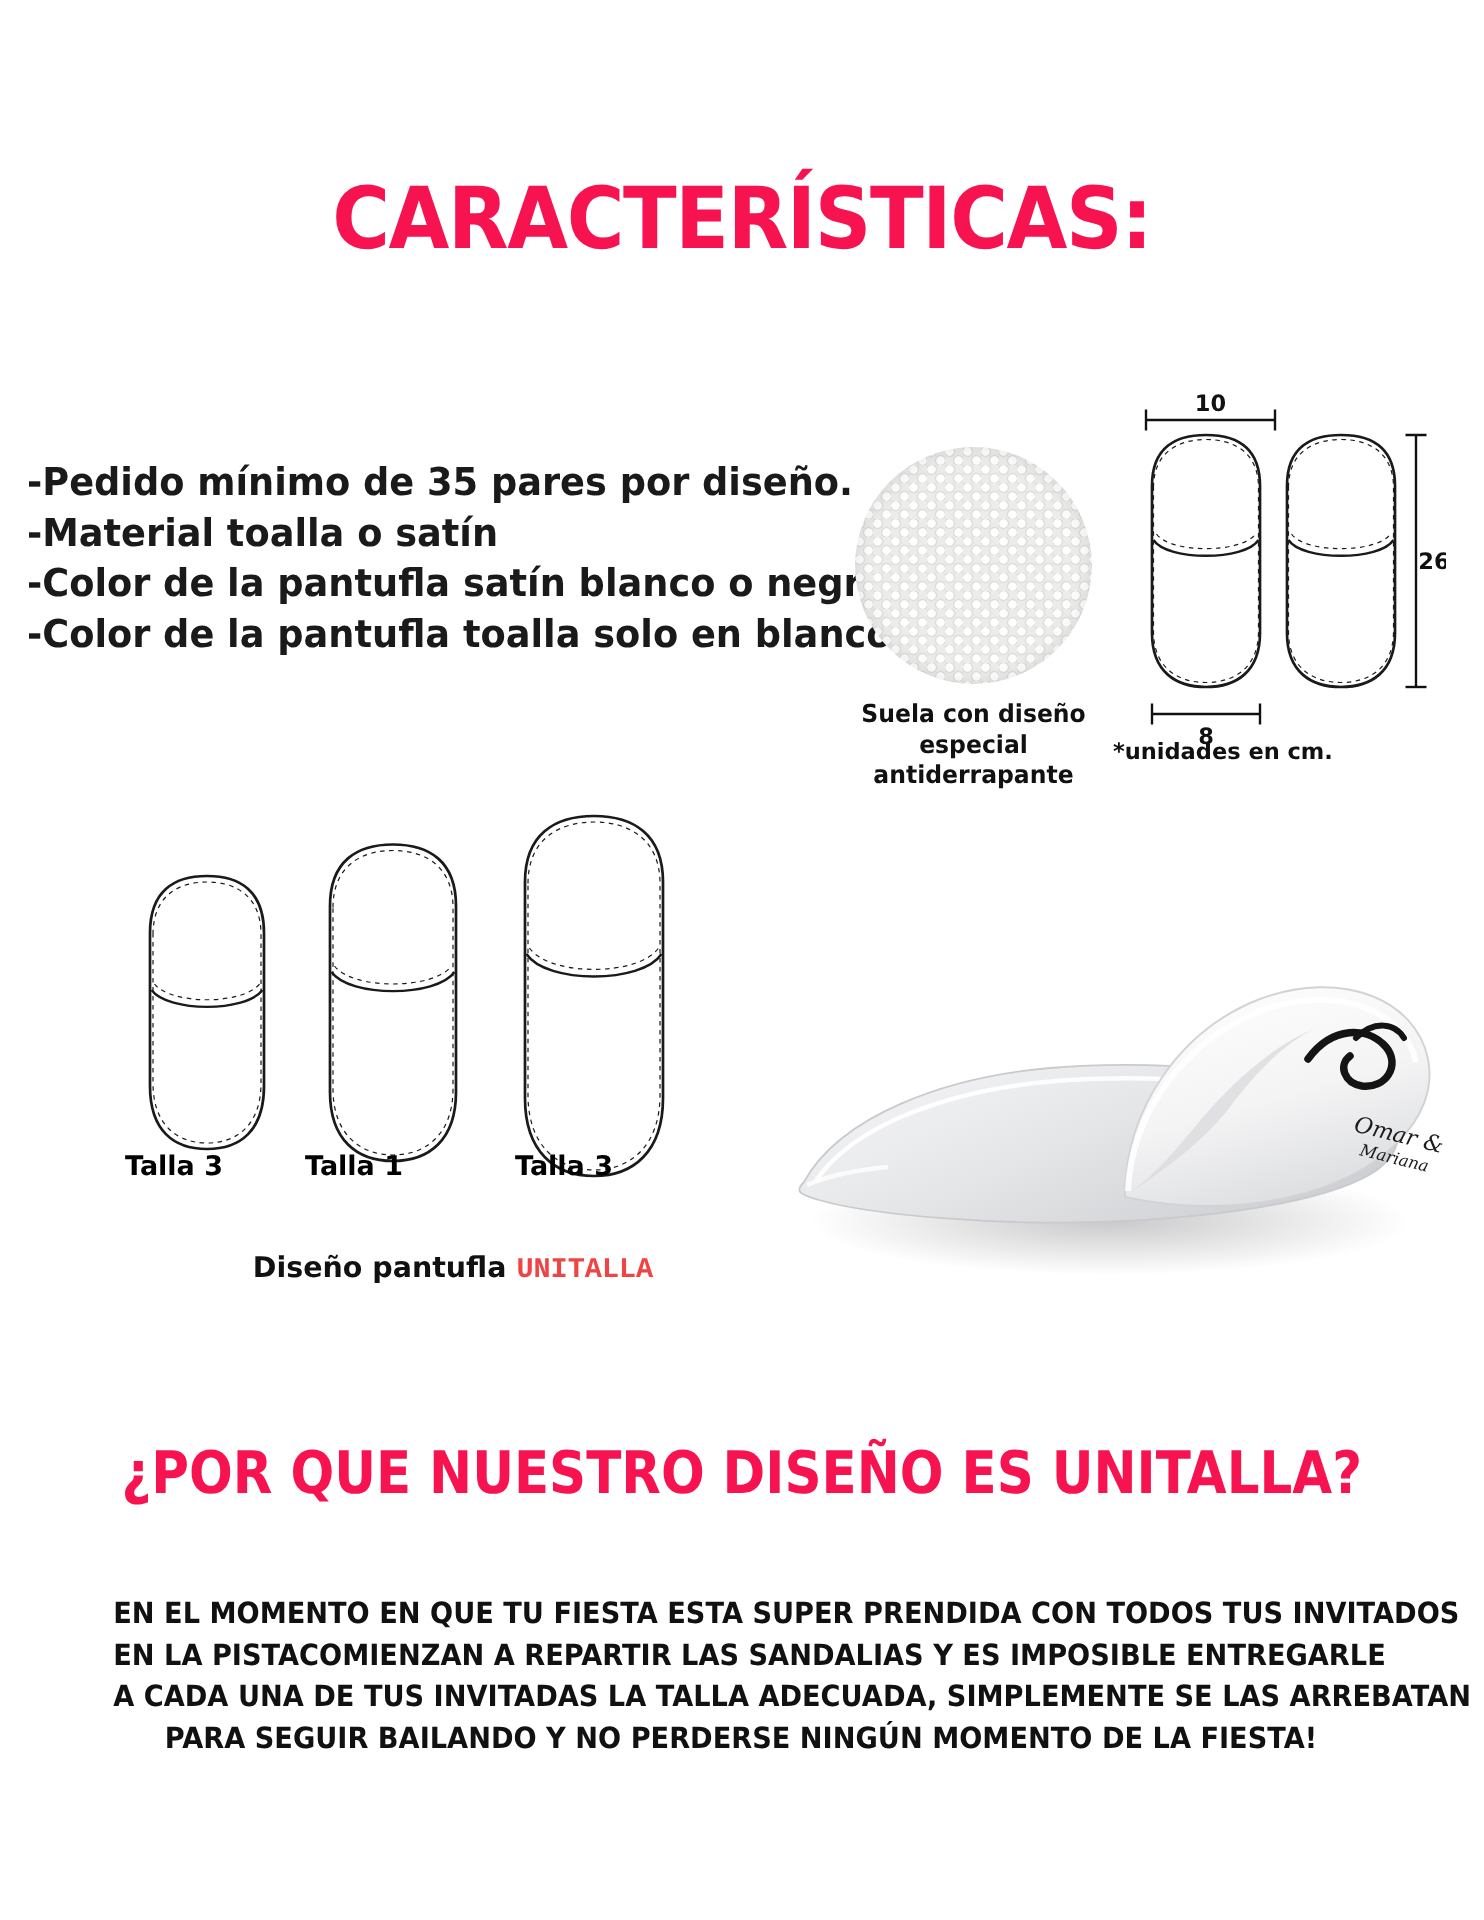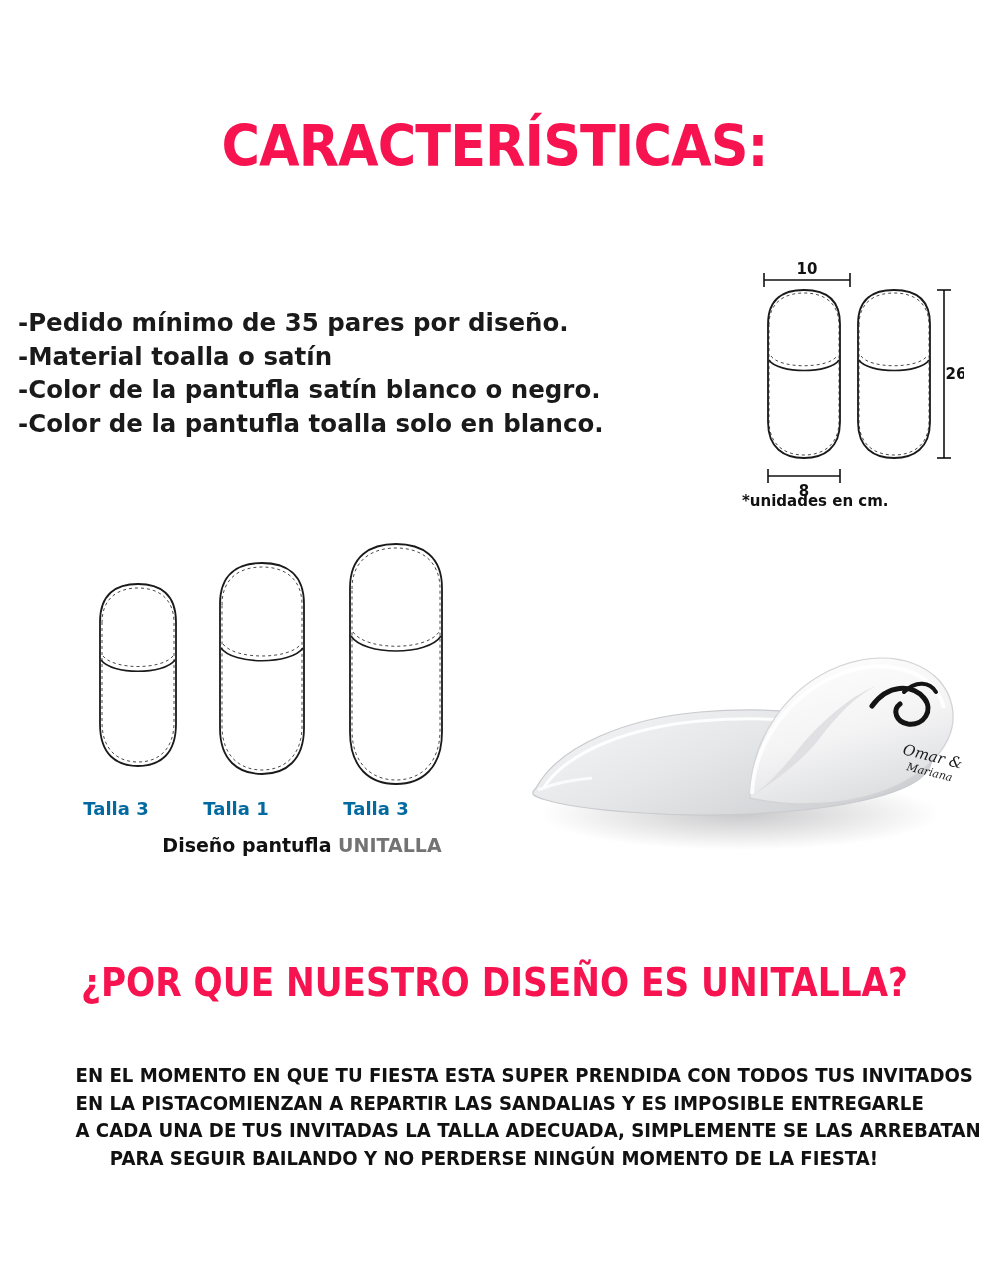--- a/index.html
+++ b/index.html
@@ -108,44 +108,44 @@
   
   .sizes {
     position: absolute;
     top: 492px;
     left: 72px;
     width: 420px;
     height: 300px;
   }
   .size-label {
     position: absolute;
-    top: 758px;
+    top: 727px;
     font-family: "DejaVu Sans", sans-serif;
     font-weight: 700;
     font-size: 18px;
-    color: #0369a1;
+    color: #000000;
     text-align: center;
     width: 120px;
   }
   .size-label.s1 { left: 56px; }
   .size-label.s2 { left: 176px; }
   .size-label.s3 { left: 316px; }
 
   .unitalla-line {
     position: absolute;
     top: 794px;
     left: 112px;
     width: 380px;
     text-align: center;
     font-family: "DejaVu Sans", sans-serif;
     font-weight: 700;
     font-size: 19px;
     color: #111;
   }
-  .unitalla-line .accent { color: #737373; }
+  .unitalla-line .accent { color: #ef4444; font-family: Liberation Mono, monospace; }
 
   
   .photo {
     position: absolute;
     top: 548px;
     left: 500px;
     width: 470px;
     height: 300px;
   }
 
@@ -192,20 +192,27 @@
 
   <div class="main-title">CARACTERÍSTICAS:</div>
 
   <div class="features">
     <div>-Pedido mínimo de 35 pares por diseño.</div>
     <div>-Material toalla o satín</div>
     <div>-Color de la pantufla satín blanco o negro.</div>
     <div>-Color de la pantufla toalla solo en blanco.</div>
   </div>
 
+  <div class="sole-wrap">
+    <div class="sole-circle"></div>
+    <div class="sole-caption">
+      <span>Suela con diseño</span><br>
+      <span>especial antiderrapante</span>
+    </div>
+  </div>
 
   <div class="pair-wrap">
     <svg width="222" height="260" viewBox="0 0 222 260">
 
       <line x1="22" y1="18" x2="108" y2="18" stroke="#111" stroke-width="1.6"></line>
       <line x1="22" y1="11" x2="22" y2="25" stroke="#111" stroke-width="1.6"></line>
       <line x1="108" y1="11" x2="108" y2="25" stroke="#111" stroke-width="1.6"></line>
       <text class="dim-text" x="65" y="12" text-anchor="middle">10</text>
 
       <g fill="#ffffff" stroke="#1a1a1a" stroke-width="1.8">

